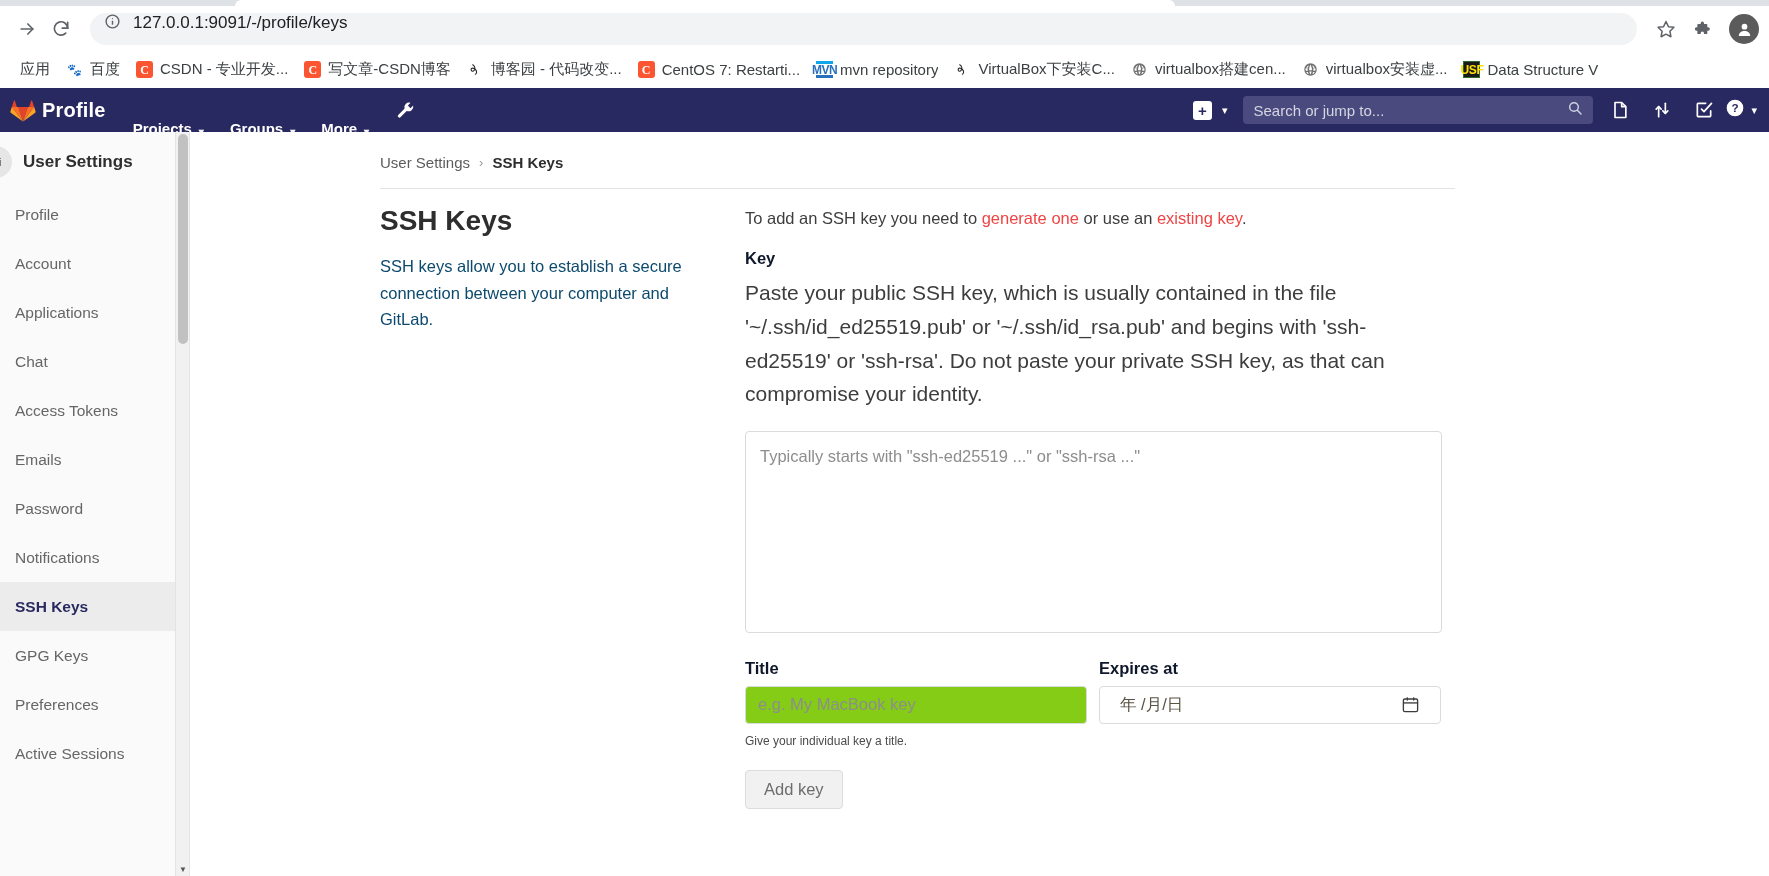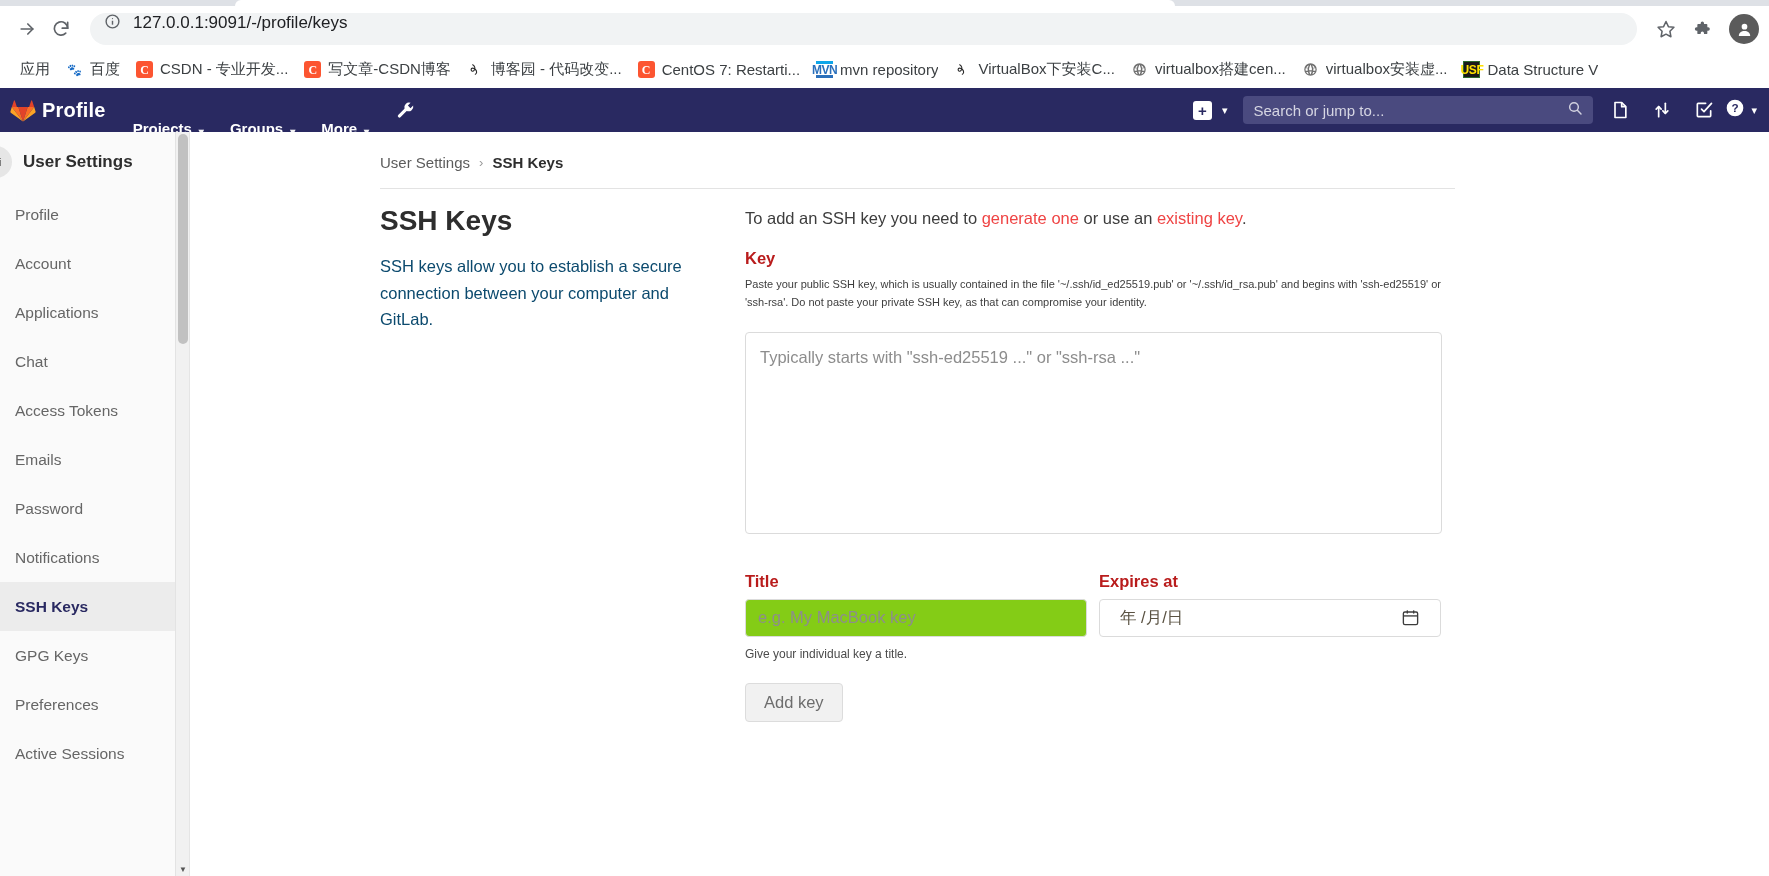--- a/index.html
+++ b/index.html
@@ -256,25 +256,25 @@
 
   #col-right { width: 700px; flex: none; }
   #col-right h4 {
     margin: 0 0 14px 0; font-size: 16.5px; font-weight: bold; color: #2e2e2e;
   }
   #col-right .desc {
     margin: 0 0 18px 0; font-size: 16.5px; color: #3d3d3d; line-height: 1.6;
   }
   #col-right .desc a { color: #ef4444; text-decoration: none; }
   .field-label {
-    font-size: 16.5px; font-weight: bold; color: #b91c1c;
-    margin: 12px 0 8px 0; display: block;
+    font-size: 16.5px; font-weight: bold; color: #0f172a;
+    margin: 0 0 8px 0; display: block;
   }
   #key-help {
-    margin: 0 0 20px 0; font-size: 11px; color: #3d3d3d; line-height: 1.6;
+    margin: 0 0 20px 0; font-size: 21px; color: #3d3d3d; line-height: 1.6;
   }
   #key-textarea {
     width: 697px; height: 202px;
     border: 1px solid #dbdbdb; border-radius: 4px;
     padding: 13px 14px;
     font-size: 16.5px; color: #2e2e2e;
     font-family: "Liberation Sans", sans-serif;
     resize: none; outline: none; background: #fff;
     line-height: 1.4;
   }

